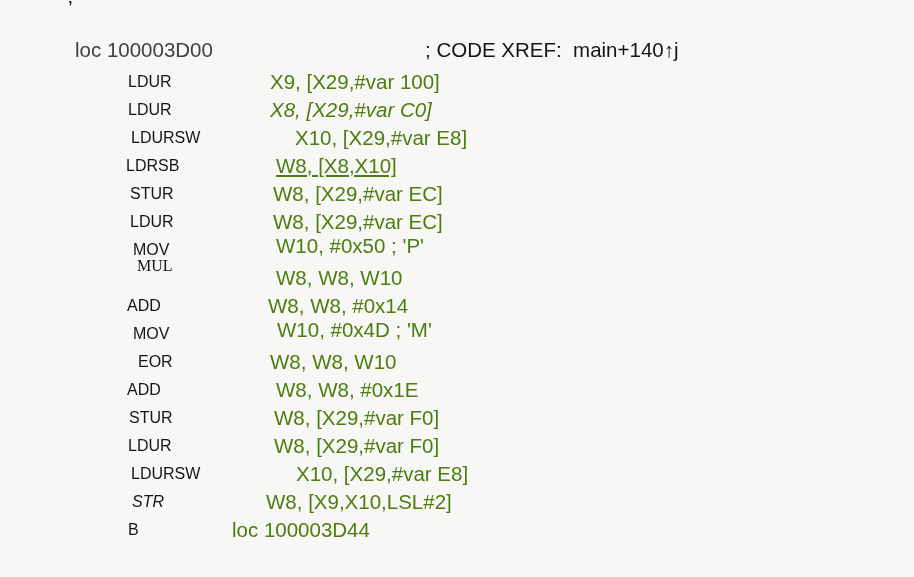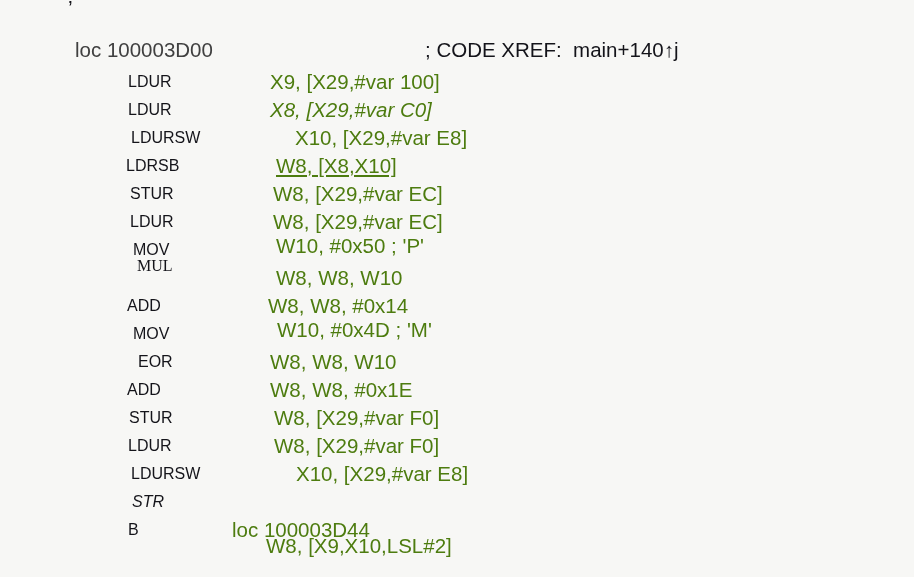--- a/index.html
+++ b/index.html
@@ -121,26 +121,26 @@
       <div class="operands" style="left: 276px; top: 232px;">W10, #0x50 ; 'P'</div>
       <div class="mnemonic" style="left: 137px; top: 252px; font-family: Liberation Serif, serif;">MUL</div>
       <div class="operands" style="left: 276px; top: 264px;">W8, W8, W10</div>
       <div class="mnemonic" style="left: 127px; top: 292px;">ADD</div>
       <div class="operands" style="left: 268px; top: 292px;">W8, W8, #0x14</div>
       <div class="mnemonic" style="left: 133px; top: 320px;">MOV</div>
       <div class="operands" style="left: 277px; top: 316px;">W10, #0x4D ; 'M'</div>
       <div class="mnemonic" style="left: 131px; top: 348px; margin-left: 7px;">EOR</div>
       <div class="operands" style="left: 270px; top: 348px;">W8, W8, W10</div>
       <div class="mnemonic" style="left: 127px; top: 376px;">ADD</div>
-      <div class="operands" style="left: 270px; top: 376px; text-align: right;">W8, W8, #0x1E</div>
+      <div class="operands" style="left: 276px; top: 376px; text-align: right;">W8, W8, #0x1E</div>
       <div class="mnemonic" style="left: 129px; top: 404px;">STUR</div>
       <div class="operands" style="left: 274px; top: 404px;">W8, [X29,#var F0]</div>
       <div class="mnemonic" style="left: 128px; top: 432px;">LDUR</div>
       <div class="operands" style="left: 274px; top: 432px;">W8, [X29,#var F0]</div>
       <div class="mnemonic" style="left: 131px; top: 460px;">LDURSW</div>
       <div class="operands" style="left: 296px; top: 460px;">X10, [X29,#var E8]</div>
       <div class="mnemonic" style="left: 132px; top: 488px; font-style: italic;">STR</div>
-      <div class="operands" style="left: 266px; top: 488px; margin-top: 44px;">W8, [X9,X10,LSL#2]</div>
+      <div class="operands" style="left: 266px; top: 488px;">W8, [X9,X10,LSL#2]</div>
       <div class="mnemonic" style="left: 128px; top: 516px;">B</div>
       <div class="operands" style="left: 232px; top: 516px;">loc 100003D44</div>
     </div>
 
 </div>
 
 </body></html>

